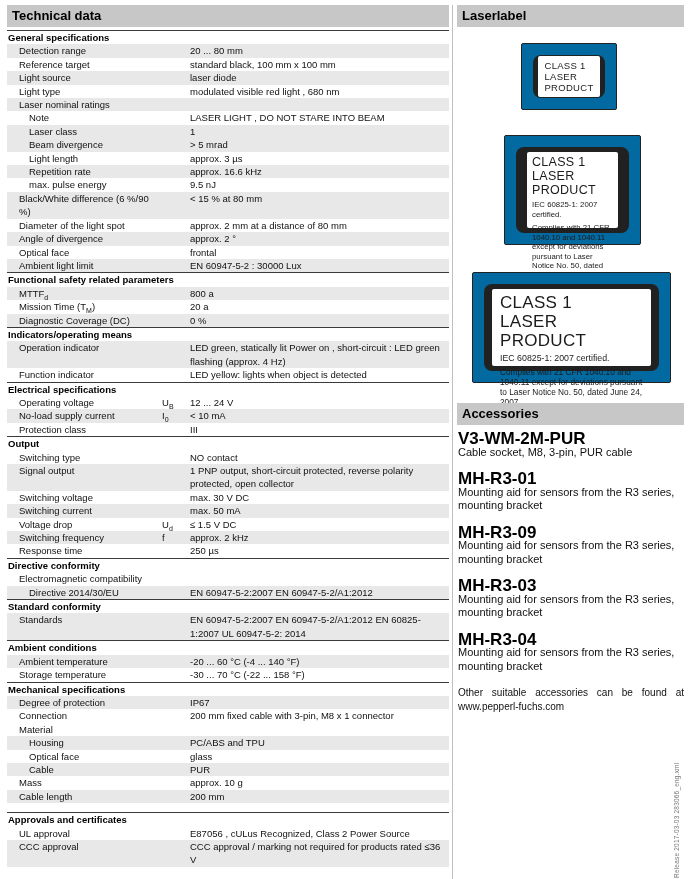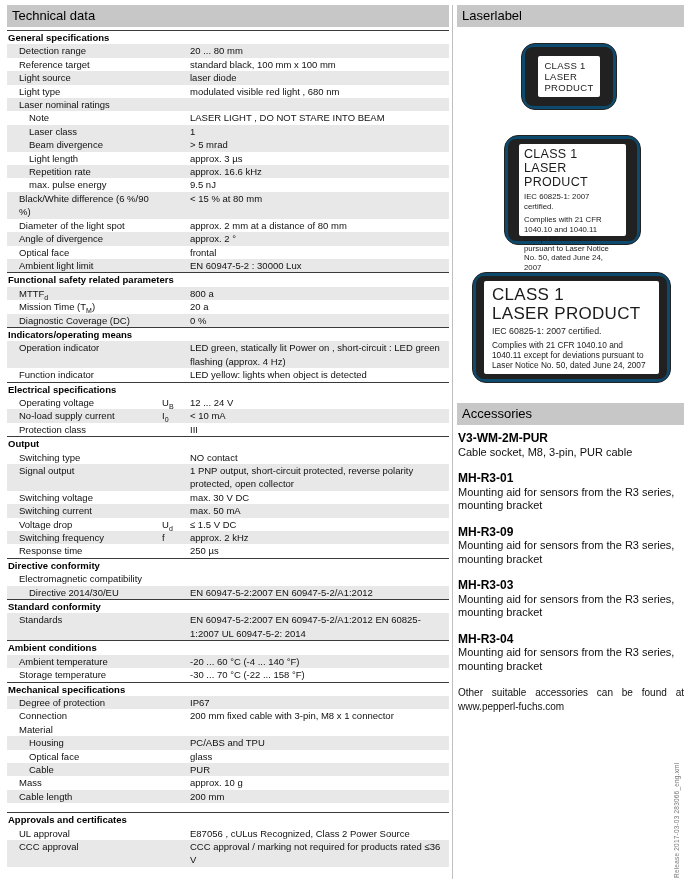--- a/index.html
+++ b/index.html
@@ -1,39 +1,39 @@
 <!DOCTYPE html>
 <html style="--bar: #c7c7c7; --shade: #e8e8e8;"><head>
 <meta charset="utf-8">
 <style>
   html,body{margin:0;padding:0;background:#fff}
   body{width:690px;height:879px;position:relative;font-family:"Liberation Sans",sans-serif;color:#111;-webkit-font-smoothing:antialiased}
   .page{position:absolute;inset:0;background:#fff;overflow:hidden}
 
-  .bar{background:var(--bar,#c7c7c7);font-weight:normal;font-size:13px;height:22px;line-height:22px;padding:0 5px;box-sizing:border-box;color:#000}
+  .bar{background:var(--bar,#c7c7c7);font-weight:bold;font-size:13px;height:22px;line-height:22px;padding:0 5px;box-sizing:border-box;color:#000}
 
   
   .left{position:absolute;left:7px;top:5px;width:442px}
   .table{margin-top:3px}
   .sec-header{border-top:1px solid #3a3a3a;font-weight:bold;font-size:9.5px;line-height:13.4px;padding-left:1px;color:#000}
   .row{display:flex;font-size:9.5px;line-height:13.4px}
   .row.shade{background:var(--shade,#e8e8e8)}
   .lab{width:155px;flex:none;box-sizing:border-box}
   .ind1{padding-left:12px}.ind2{padding-left:22px}
   .sym{width:28px;flex:none}
   .val{flex:1;padding-right:2px}
   sub{font-size:7px;line-height:0}
   .gap{height:9px}
 
   
   .vline{position:absolute;left:452px;top:5px;bottom:0;width:1px;background:#bfbfbf}
 
   
   .right{position:absolute;left:457px;top:5px;width:227px;height:874px}
-  .laser-label{position:absolute;border:1.5px solid #222;border-radius:14px;background:#0c4a6e;padding:3px;box-sizing:border-box}
+  .laser-label{position:absolute;border:1.5px solid #222;border-radius:2px;background:#0369a1;padding:11px;box-sizing:border-box}
   .frame{background:#212121;border-radius:8px;width:100%;height:100%;display:flex;align-items:center;justify-content:center;box-sizing:border-box}
   .panel{background:#fff;border-radius:2px;box-sizing:border-box;color:#1b1b1b}
 
   .lab-small{left:64px;top:38px;width:96px;height:67px}
   .lab-small .panel{padding:4px 6px;font-size:9.5px;line-height:11px;letter-spacing:.3px}
   .lab-small .frame{padding:6px 9px}
 
   .lab-med{left:47px;top:130px;width:137px;height:110px}
   .lab-med .frame{padding:5px 11px}
   .lab-med .panel{padding:3px 5px;width:100%;height:100%}
@@ -44,21 +44,21 @@
   .lab-big{left:15px;top:267px;width:199px;height:111px}
   .lab-big .frame{padding:5px 8px}
   .lab-big .panel{padding:4px 8px;width:100%;height:100%}
   .lab-big .ttl{font-size:17px;line-height:19px;letter-spacing:.3px}
   .lab-big .cert{font-size:8.8px;line-height:11px;margin-top:3px}
   .lab-big .body{font-size:8.3px;line-height:10px;margin-top:3px}
 
   .acc-wrap{position:absolute;left:0;top:398px;width:227px}
   .acc-items{margin-top:7px;padding-left:1px}
   .acc-item{margin-bottom:13px}
-  .acc-model{font-weight:bold;font-size:12px;line-height:13.5px;color:#000}
+  .acc-model{font-weight:bold;font-size:17px;line-height:13.5px;color:#000}
   .acc-desc{font-size:11px;line-height:13.5px}
   .acc-note{font-size:10px;line-height:13.5px;text-align:justify;margin-top:0;padding-left:1px}
 
   .side-text{position:absolute;left:673px;top:692px;height:186px;width:11px;writing-mode:vertical-rl;transform:rotate(180deg);font-size:6.5px;color:#777;letter-spacing:.2px;white-space:nowrap}
 </style>
 </head>
 <body>
 
 <div class="page">
 

